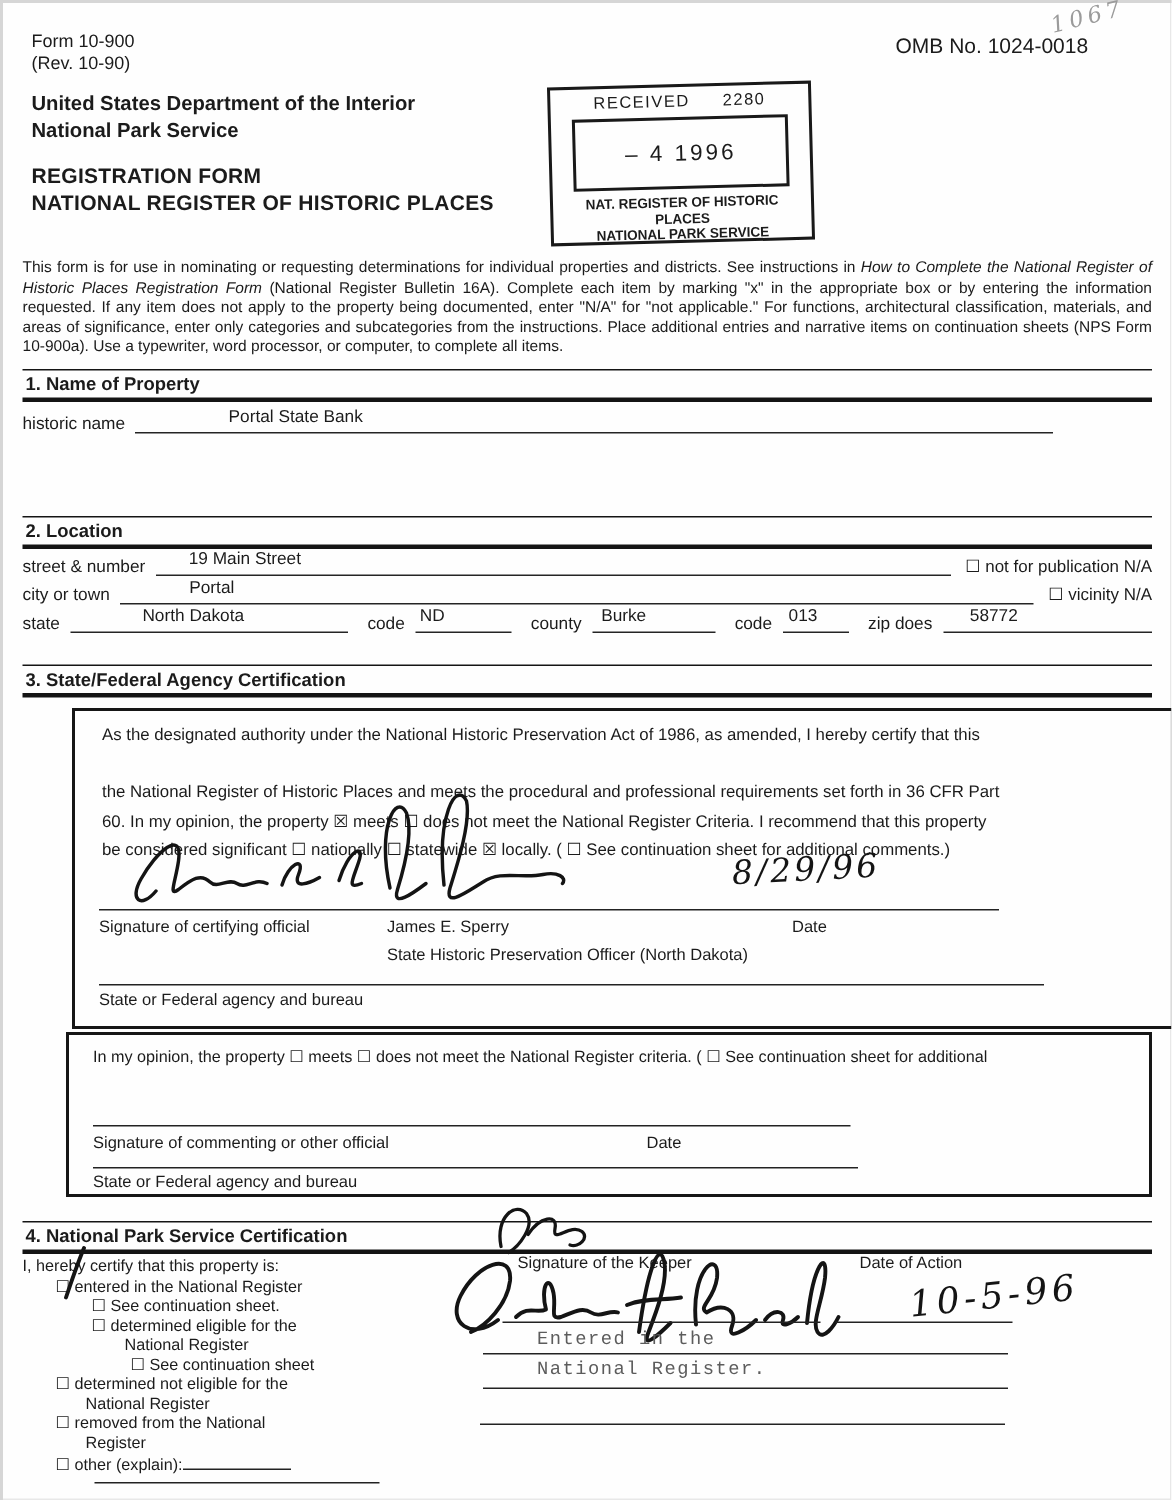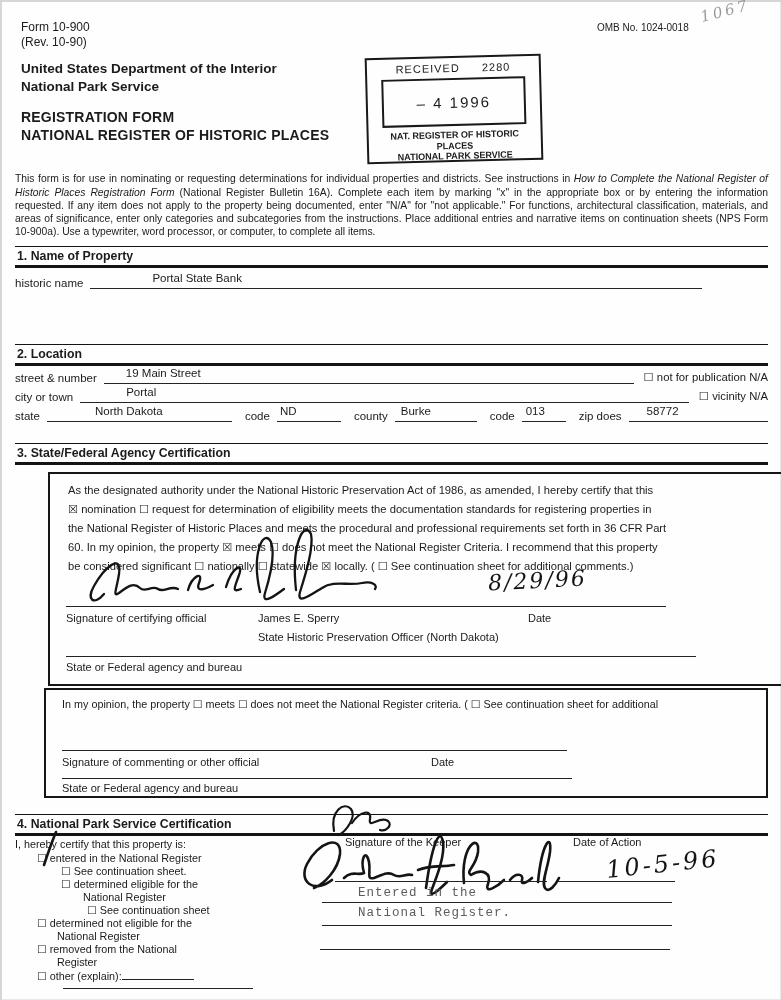--- a/index.html
+++ b/index.html
@@ -2,21 +2,21 @@
 <html><head>
 <meta charset="utf-8">
 <style>
   html,body{margin:0;padding:0;background:#ffffff;}
   .page{position:relative;width:781px;height:1000px;background:#fefefe;overflow:hidden;
         font-family:"Liberation Sans","DejaVu Sans",sans-serif;color:#1b1b1b;
         box-shadow:inset 2px 2px 0 #d6d6d6, inset -1px -1px 0 #e8e8e8;}
   .abs{position:absolute;}
   
   .form-no{left:21px;top:20px;font-size:12px;line-height:14.5px;}
-  .omb{left:597px;top:22px;font-size:10px;}
+  .omb{left:597px;top:22px;font-size:14px;}
   .hand{font-family:"DejaVu Serif",serif;font-style:italic;color:#141414;}
   .hand-number{left:700px;top:2px;font-size:15px;color:#9b9b9b;transform:rotate(-14deg);letter-spacing:3px;}
   .dept{left:21px;top:60px;font-size:13.5px;font-weight:bold;line-height:17.5px;}
   .main-title{left:21px;top:108px;font-size:14px;font-weight:bold;line-height:18px;letter-spacing:.2px;}
   
   .stamp{left:366px;top:56px;width:172px;height:102px;border:2.5px solid #191919;
          transform:rotate(-1.5deg);text-align:center;z-index:5;background:transparent;}
   .stamp-top{display:flex;justify-content:center;gap:22px;font-size:11px;letter-spacing:1px;margin-top:4px;}
   .stamp-inner{border:2.5px solid #191919;margin:4px 14px;height:44px;display:flex;align-items:center;
                justify-content:center;font-size:15px;letter-spacing:2px;}
@@ -138,21 +138,20 @@
   </div>
 
   <div class="abs section" style="top:443px;">
     <div class="sec-head">
       <div class="sec-title">3. State/Federal Agency Certification</div>
     </div>
   </div>
 
   <div class="abs cert-box" style="left:48px;top:472px;width:712px;height:210px;padding-left:19px;">
     <div class="b1line" style="top:10px;">As the designated authority under the National Historic Preservation Act of 1986, as amended, I hereby certify that this</div>
-    <div class="b1line" style="top:29px;">☒ nomination ☐ request for determination of eligibility meets the documentation standards for registering properties in</div>
     <div class="b1line" style="top:48px;">the National Register of Historic Places and meets the procedural and professional requirements set forth in 36 CFR Part</div>
     <div class="b1line" style="top:67px;">60.  In my opinion, the property ☒ meets ☐ does not meet the National Register Criteria. I recommend that this property</div>
     <div class="b1line" style="top:86px;">be considered significant ☐ nationally ☐ statewide ☒ locally.  ( ☐ See continuation sheet for additional comments.)</div>
 
     <svg class="sig" style="left:38px;top:56px;" width="300" height="85" viewBox="0 0 300 85">
       <path stroke-width="2.3" d="M16,64 C6,76 -2,70 6,56 C16,38 34,22 31,44 C29,58 24,68 31,63 C40,56 46,52 52,58 C57,63 64,55 70,59 C76,63 82,55 90,59"></path>
       <path stroke-width="2.3" d="M100,60 C104,46 116,40 111,53 C107,63 118,59 125,55"></path>
       <path stroke-width="2.3" d="M138,57 C144,37 156,31 151,45 C147,57 143,63 153,59"></path>
       <path stroke-width="2.3" d="M172,62 C163,22 176,-2 183,12 C188,26 181,50 177,63 C173,76 188,65 196,59"></path>
       <path stroke-width="2.3" d="M208,60 C203,14 216,-10 223,4 C226,18 217,46 212,62 C208,76 224,64 234,58 C246,50 260,56 274,53 C284,51 290,55 287,59"></path>

